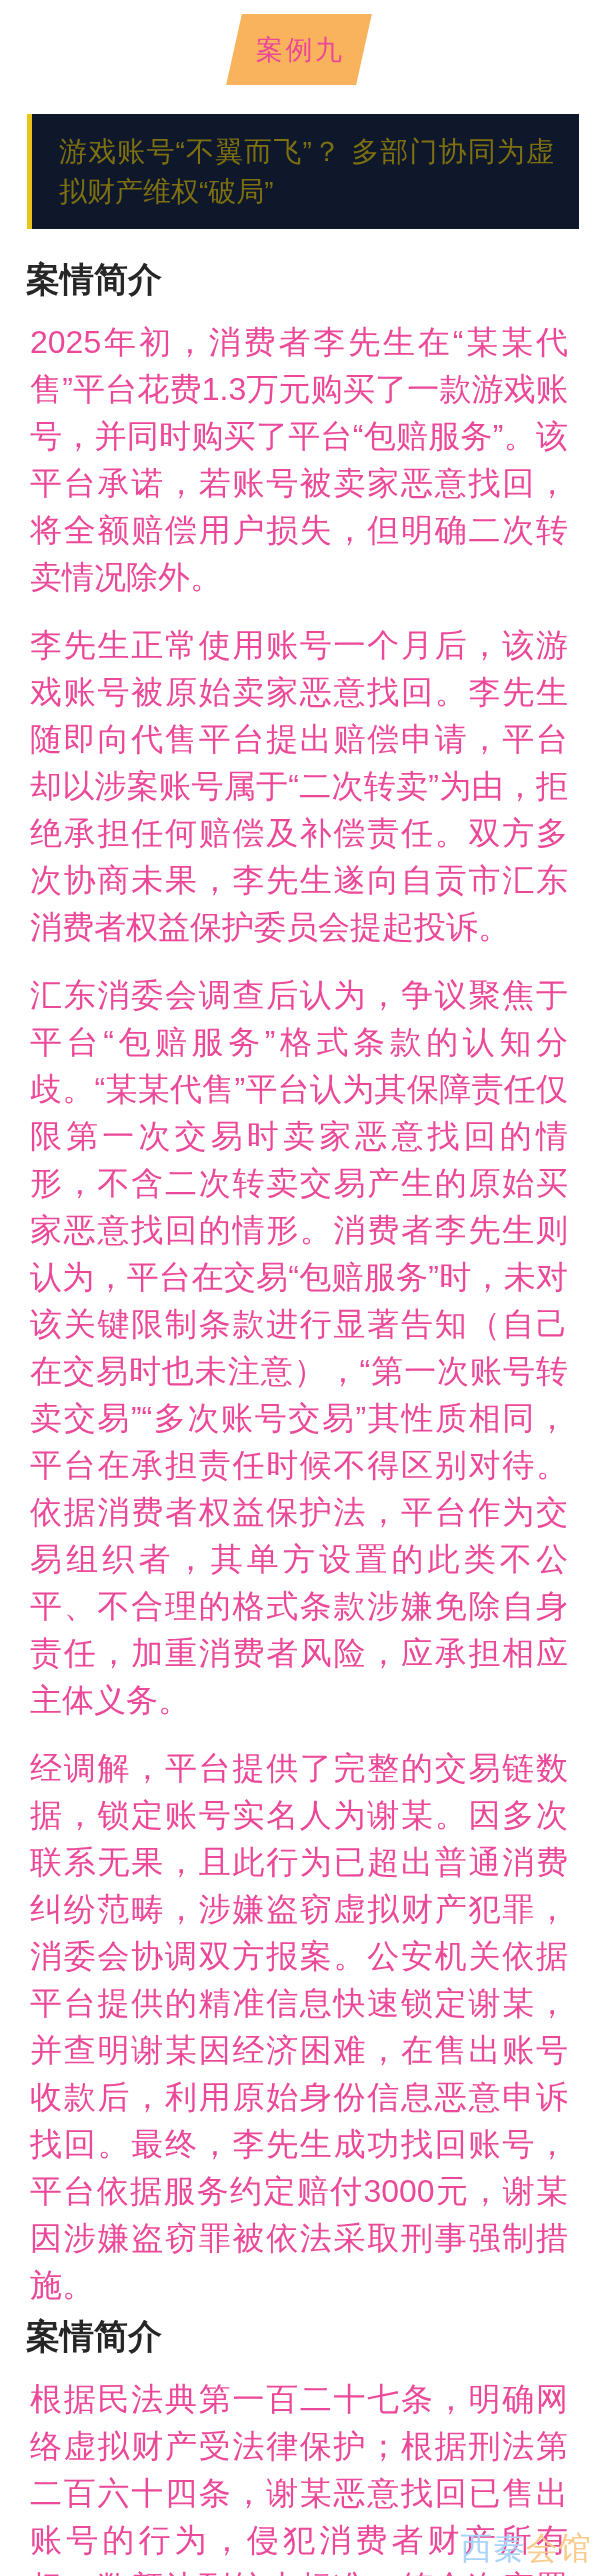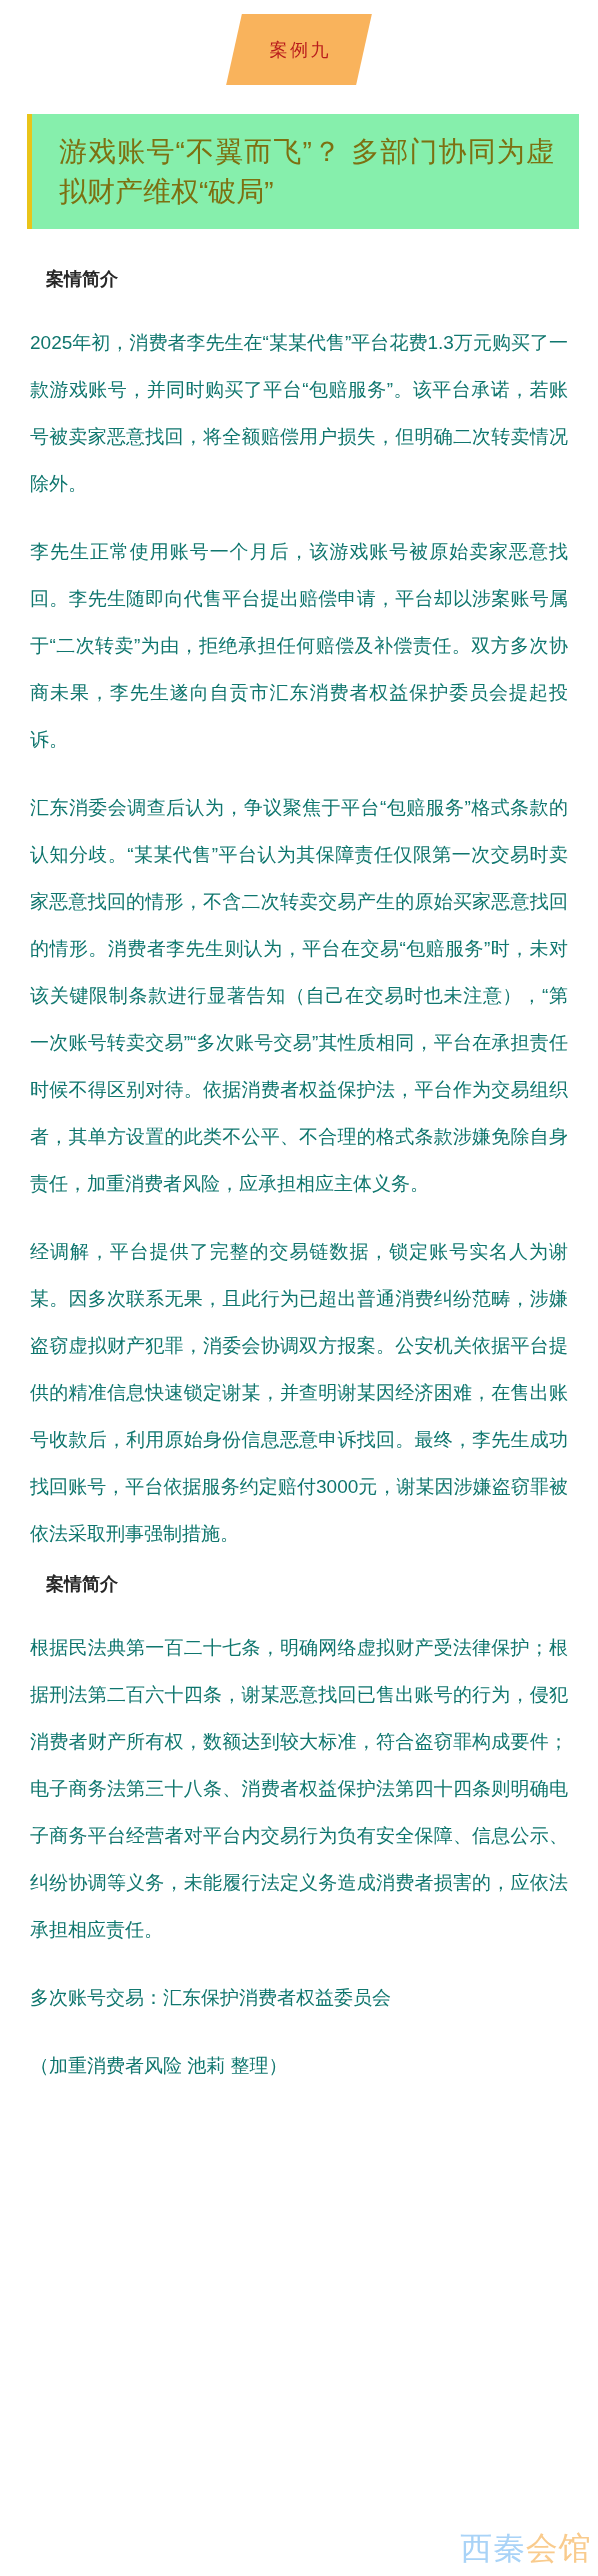--- a/index.html
+++ b/index.html
@@ -24,57 +24,57 @@
     inset: 0;
     background: #F9B35C;
     transform: skewX(-12.5deg);
   }
   .badge-label {
     position: absolute;
     inset: 0;
     display: flex;
     align-items: center;
     justify-content: center;
-    color: #b91c1c;
-    font-size: 18px;
+    color: #ec4899;
+    font-size: 27px;
     letter-spacing: 2.5px;
     text-indent: 2.5px;
   }
 
   
   .highlight-box {
     margin: 29px 19px 0 27.4px;
-    background: #86efac;
+    background: #0f172a;
     border-left: 5.8px solid #E9C419;
     padding: 17.5px 25px 17.5px 26.6px;
     box-sizing: border-box;
   }
   .highlight-title {
     font-size: 28px;
     line-height: 40px;
     color: #7D7011;
     font-weight: 400;
     text-align: justify;
   }
 
   
   h2 {
-    font-size: 18px;
+    font-size: 34px;
     line-height: 38px;
     color: #262626;
     font-weight: 700;
-    margin: 31px 46px 0;
+    margin: 31px 26px 0;
   }
   h2.analysis { margin-top: 8.3px; }
 
   
   p.body-para {
-    font-size: 19px;
+    font-size: 32px;
     line-height: 47px;
-    color: #0f766e;
+    color: #ec4899;
     margin: 21px 30px 0;
     text-align: justify;
     text-justify: inter-ideograph;
   }
 
   
   .watermark {
     position: absolute;
     right: 6.6px;
     bottom: 5px;

